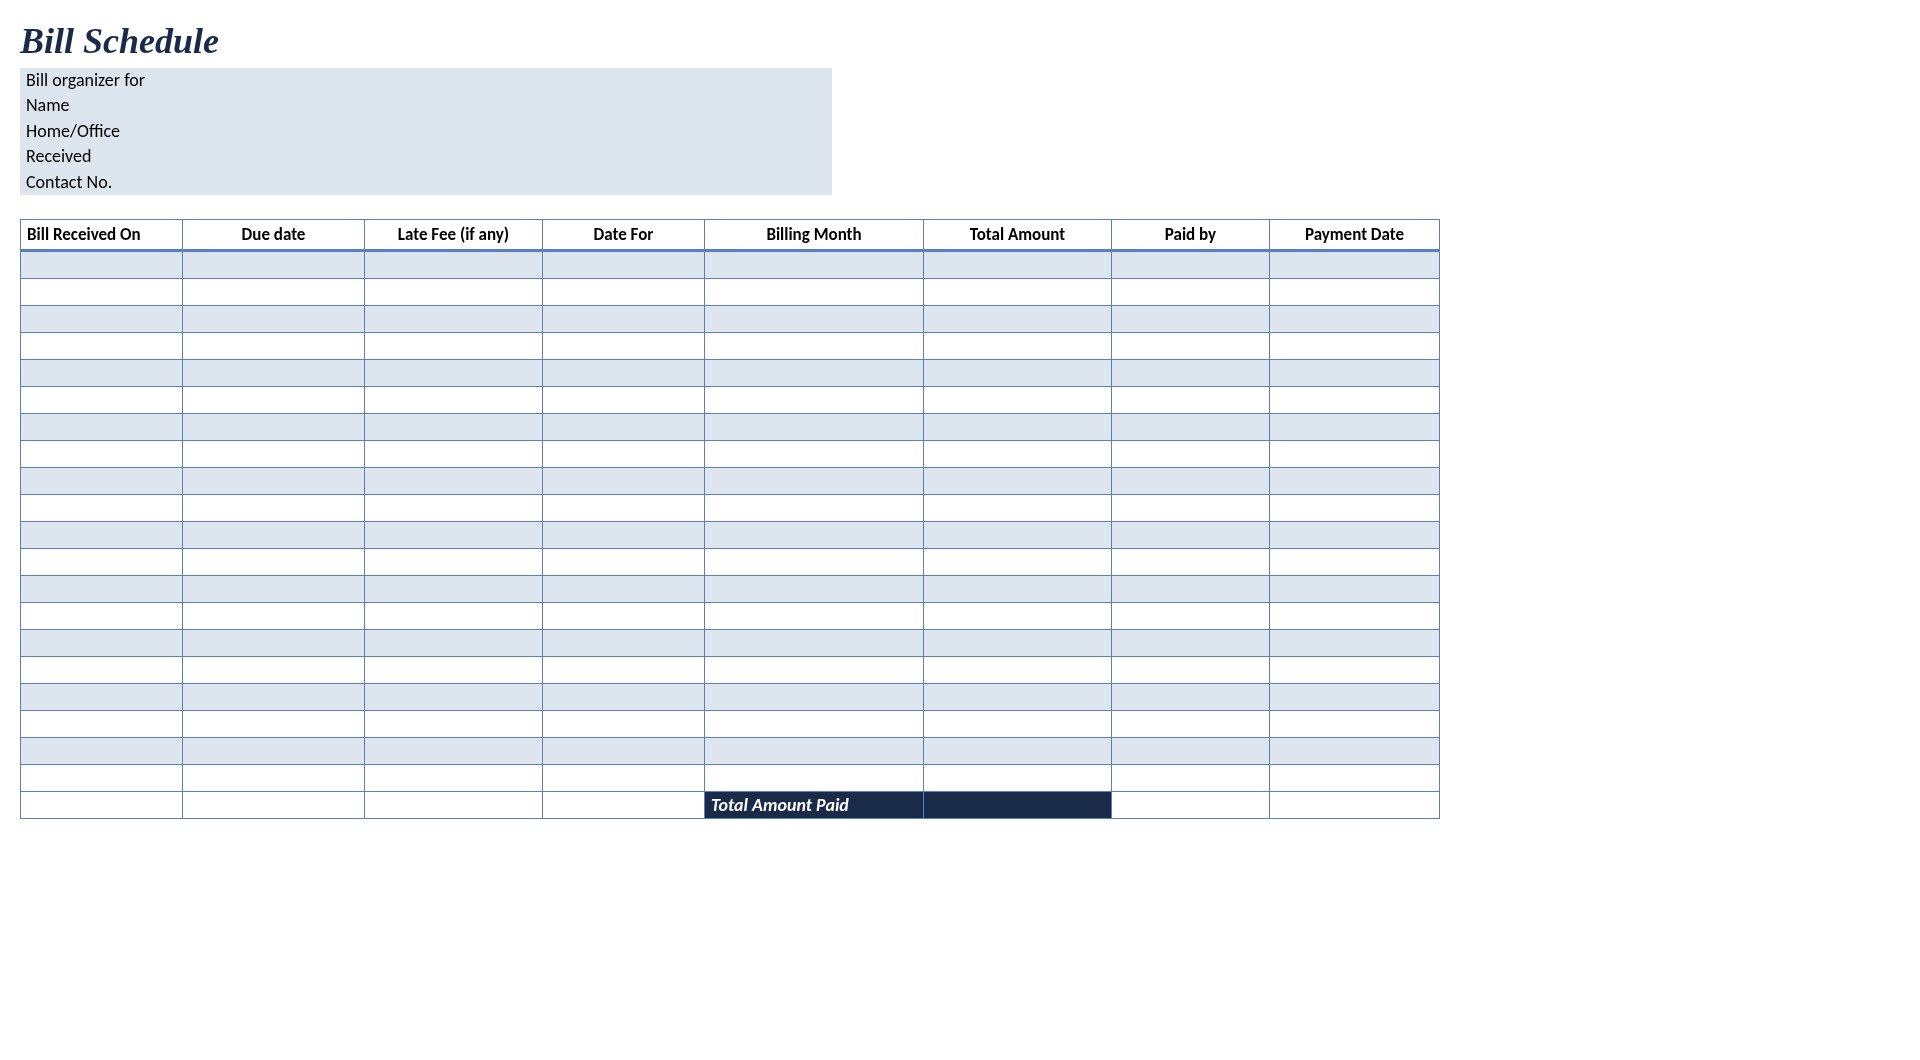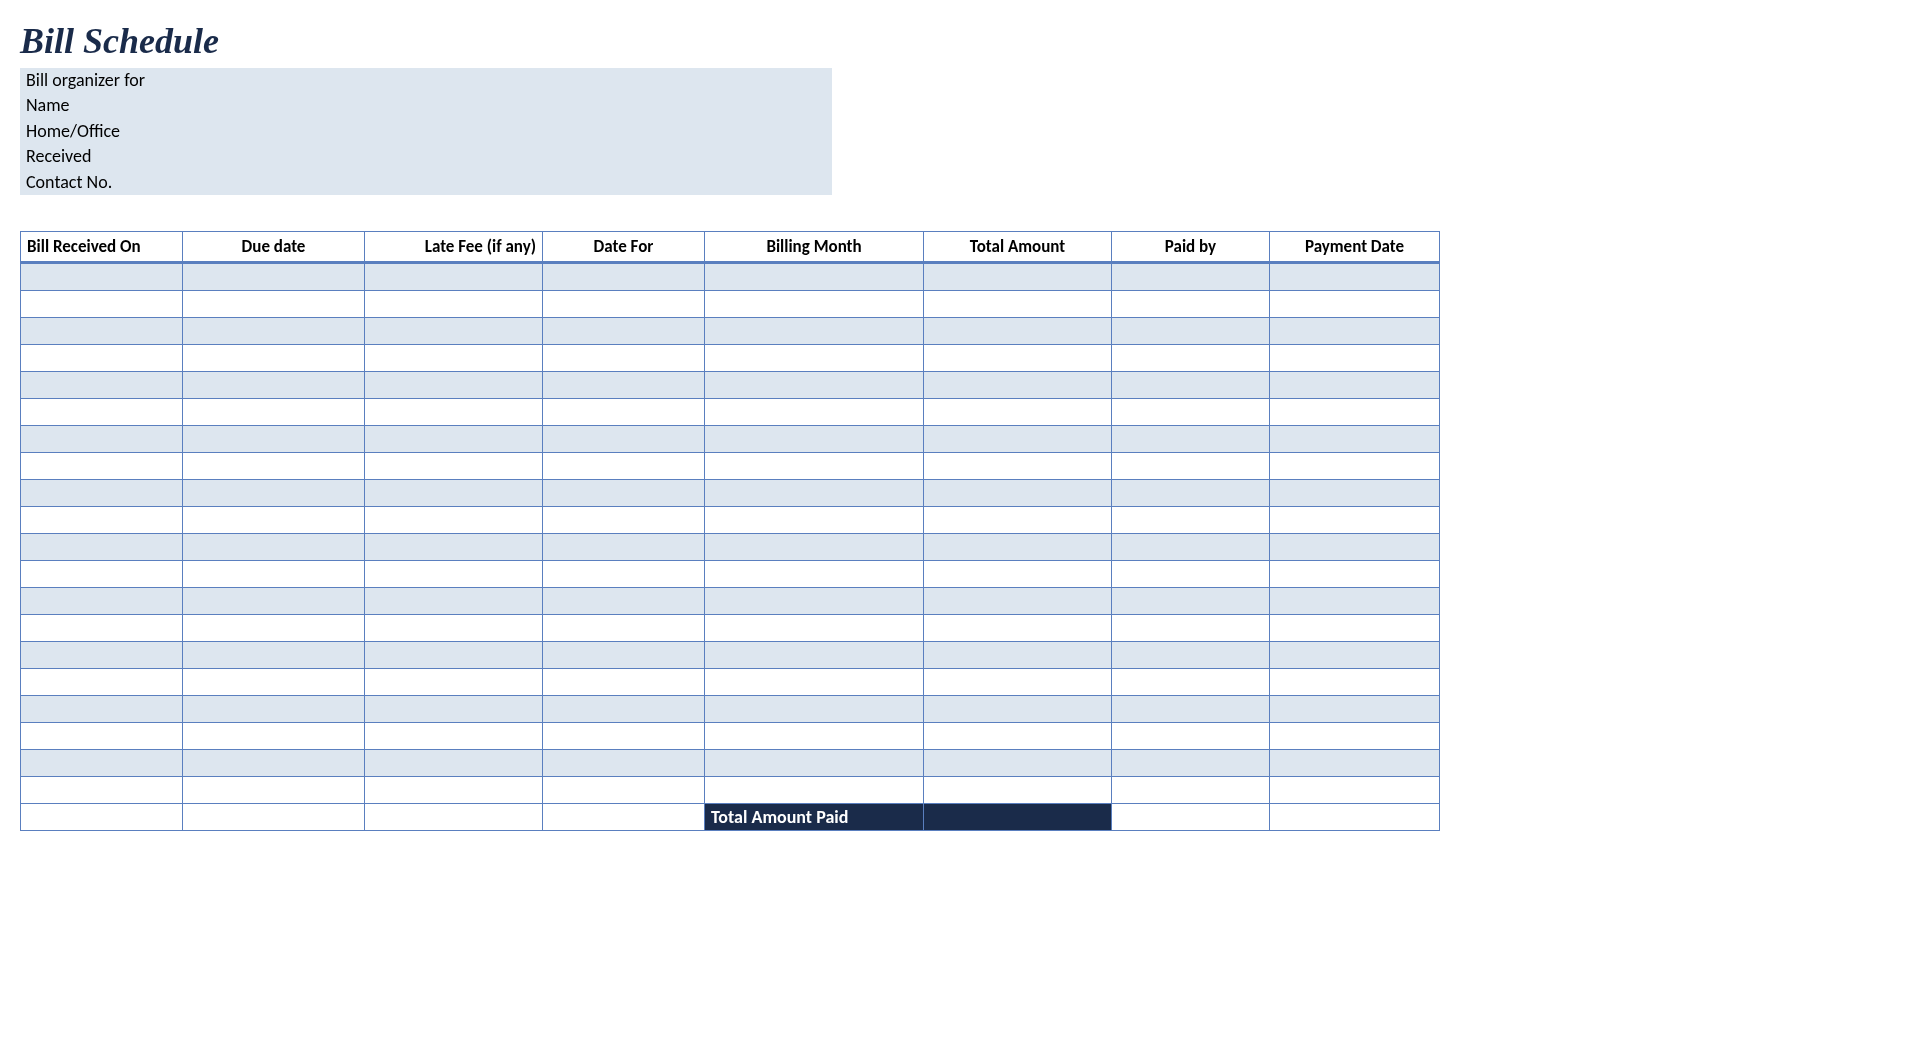--- a/index.html
+++ b/index.html
@@ -22,49 +22,50 @@
     width: 812px;
     font-size: 18px;
     line-height: 1.3;
   }
   .info-row {
     padding: 1px 6px;
   }
   .schedule-table {
     border-collapse: collapse;
     width: 1420px;
-    margin-top: 36px;
+    margin-top: 24px;
     table-layout: fixed;
   }
   .schedule-table th {
     border: 1px solid #5a7fbf;
     border-bottom: 3px solid #5a7fbf;
     font-weight: bold;
     font-size: 17px;
     text-align: center;
     padding: 4px 6px;
     background: white;
   }
   .schedule-table th:nth-child(1){ text-align:left; }
-  .schedule-table th:nth-child(3){ text-align:right; }
+  .schedule-table th:nth-child(3){ text-align:center; }
   .schedule-table td {
     border: 1px solid #5a7fbf;
     height: 22px;
     padding: 2px 4px;
   }
   .schedule-table tbody tr:nth-child(odd) td {
     background: #dde6ef;
   }
   .schedule-table tbody tr:nth-child(even) td {
     background: white;
   }
   .footer-row td {
     border: 1px solid #5a7fbf;
     height: 22px;
     padding: 2px 4px;
+    font-style: italic;
   }
   .footer-row .blank { background: white; }
   .footer-row .total-label {
     background: #1a2b4a;
     color: white;
     font-weight: bold;
     font-size: 18px;
     padding-left: 6px;
   }
   .footer-row .total-value {

